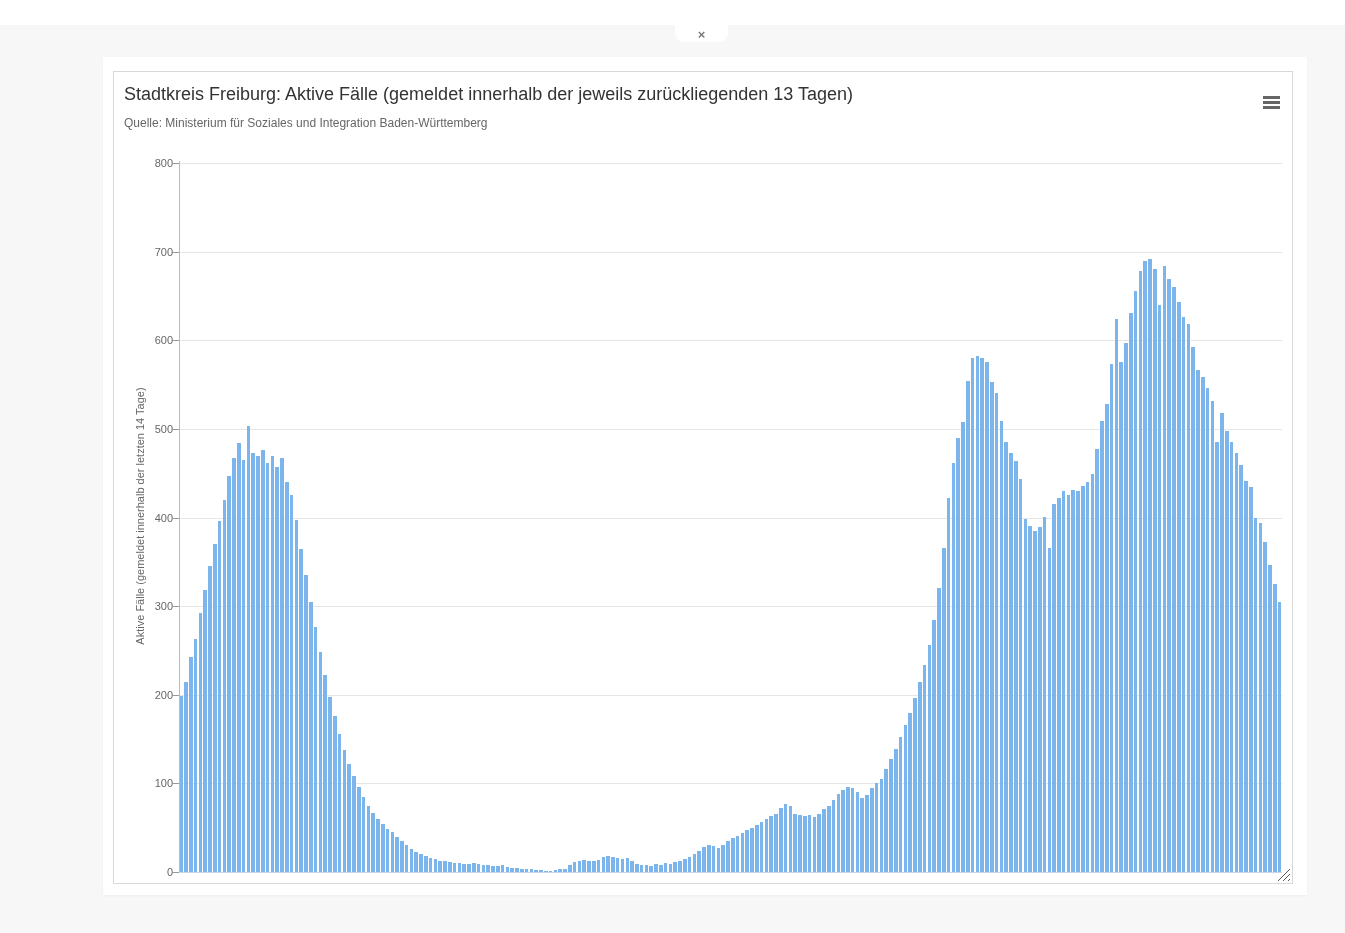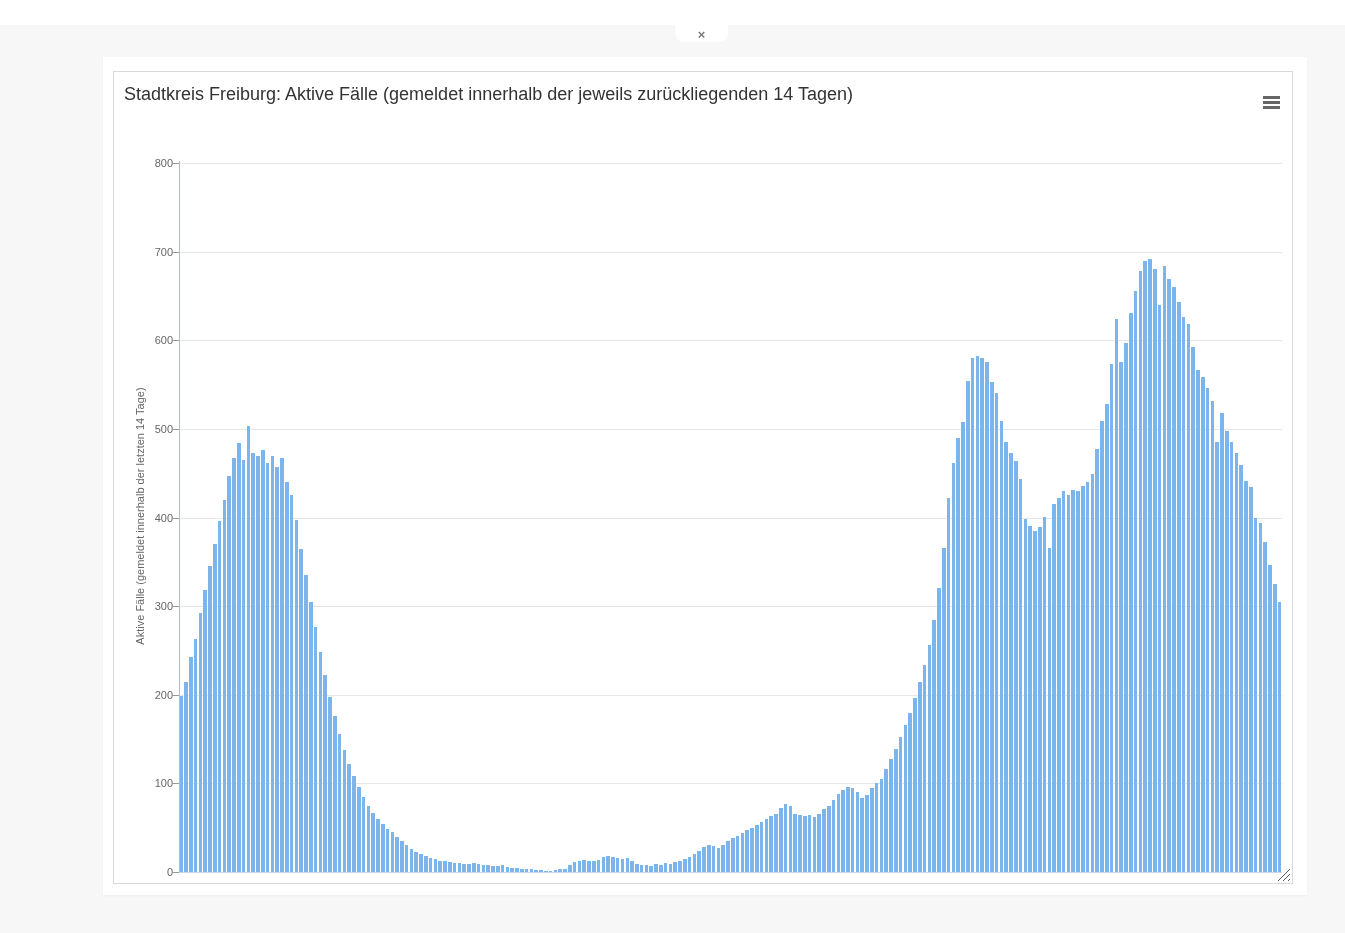--- a/index.html
+++ b/index.html
@@ -43,21 +43,22 @@
 
 <div class="top-strip"></div>
 
 <div class="close-tab">
   <span>×</span>
 </div>
 
 <div class="card">
   <div class="chart-box">
 
-    <div class="chart-title">Stadtkreis Freiburg: Aktive Fälle (gemeldet innerhalb der jeweils zurückliegenden 14 Tagen)</div>
+    <div class="chart-title">Stadtkreis Freiburg: Aktive Fälle (gemeldet innerhalb der jeweils zurückliegenden 13 Tagen)</div>
+    <div class="chart-subtitle">Quelle: Ministerium für Soziales und Integration Baden-Württemberg</div>
 
     <div class="menu-button">
       <div style="display:contents">
         <div class="hbar"></div><div class="hbar"></div><div class="hbar"></div>
       </div>
     </div>
 
     <div class="y-axis-title">Aktive Fälle (gemeldet innerhalb der letzten 14 Tage)</div>
 
     <div id="axis-layer" style="display:contents"><div class="grid-line" style="top: 800px; background: rgb(204, 214, 235);"></div><div class="y-tick" style="top: 800px; background: rgb(153, 153, 153);"></div><div class="y-label" style="top: 794px; color: rgb(102, 102, 102);">0</div><div class="grid-line" style="top: 711.375px; background: rgb(230, 230, 230);"></div><div class="y-tick" style="top: 711.375px; background: rgb(153, 153, 153);"></div><div class="y-label" style="top: 705.375px; color: rgb(102, 102, 102);">100</div><div class="grid-line" style="top: 622.75px; background: rgb(230, 230, 230);"></div><div class="y-tick" style="top: 622.75px; background: rgb(153, 153, 153);"></div><div class="y-label" style="top: 616.75px; color: rgb(102, 102, 102);">200</div><div class="grid-line" style="top: 534.125px; background: rgb(230, 230, 230);"></div><div class="y-tick" style="top: 534.125px; background: rgb(153, 153, 153);"></div><div class="y-label" style="top: 528.125px; color: rgb(102, 102, 102);">300</div><div class="grid-line" style="top: 445.5px; background: rgb(230, 230, 230);"></div><div class="y-tick" style="top: 445.5px; background: rgb(153, 153, 153);"></div><div class="y-label" style="top: 439.5px; color: rgb(102, 102, 102);">400</div><div class="grid-line" style="top: 356.875px; background: rgb(230, 230, 230);"></div><div class="y-tick" style="top: 356.875px; background: rgb(153, 153, 153);"></div><div class="y-label" style="top: 350.875px; color: rgb(102, 102, 102);">500</div><div class="grid-line" style="top: 268.25px; background: rgb(230, 230, 230);"></div><div class="y-tick" style="top: 268.25px; background: rgb(153, 153, 153);"></div><div class="y-label" style="top: 262.25px; color: rgb(102, 102, 102);">600</div><div class="grid-line" style="top: 179.625px; background: rgb(230, 230, 230);"></div><div class="y-tick" style="top: 179.625px; background: rgb(153, 153, 153);"></div><div class="y-label" style="top: 173.625px; color: rgb(102, 102, 102);">700</div><div class="grid-line" style="top: 91px; background: rgb(230, 230, 230);"></div><div class="y-tick" style="top: 91px; background: rgb(153, 153, 153);"></div><div class="y-label" style="top: 85px; color: rgb(102, 102, 102);">800</div></div>

